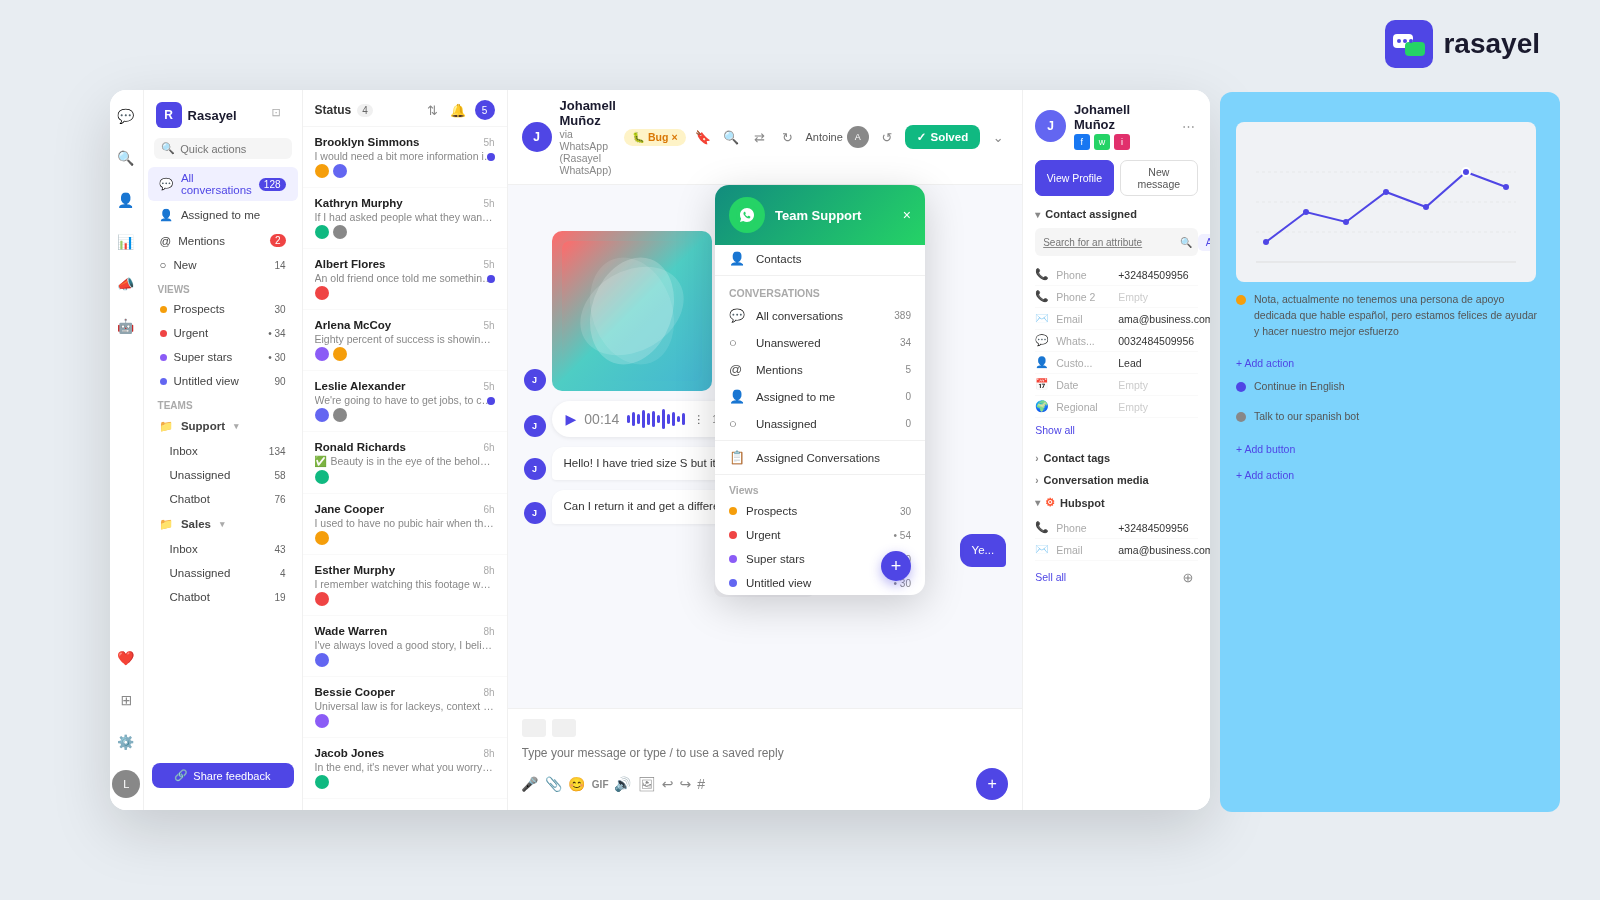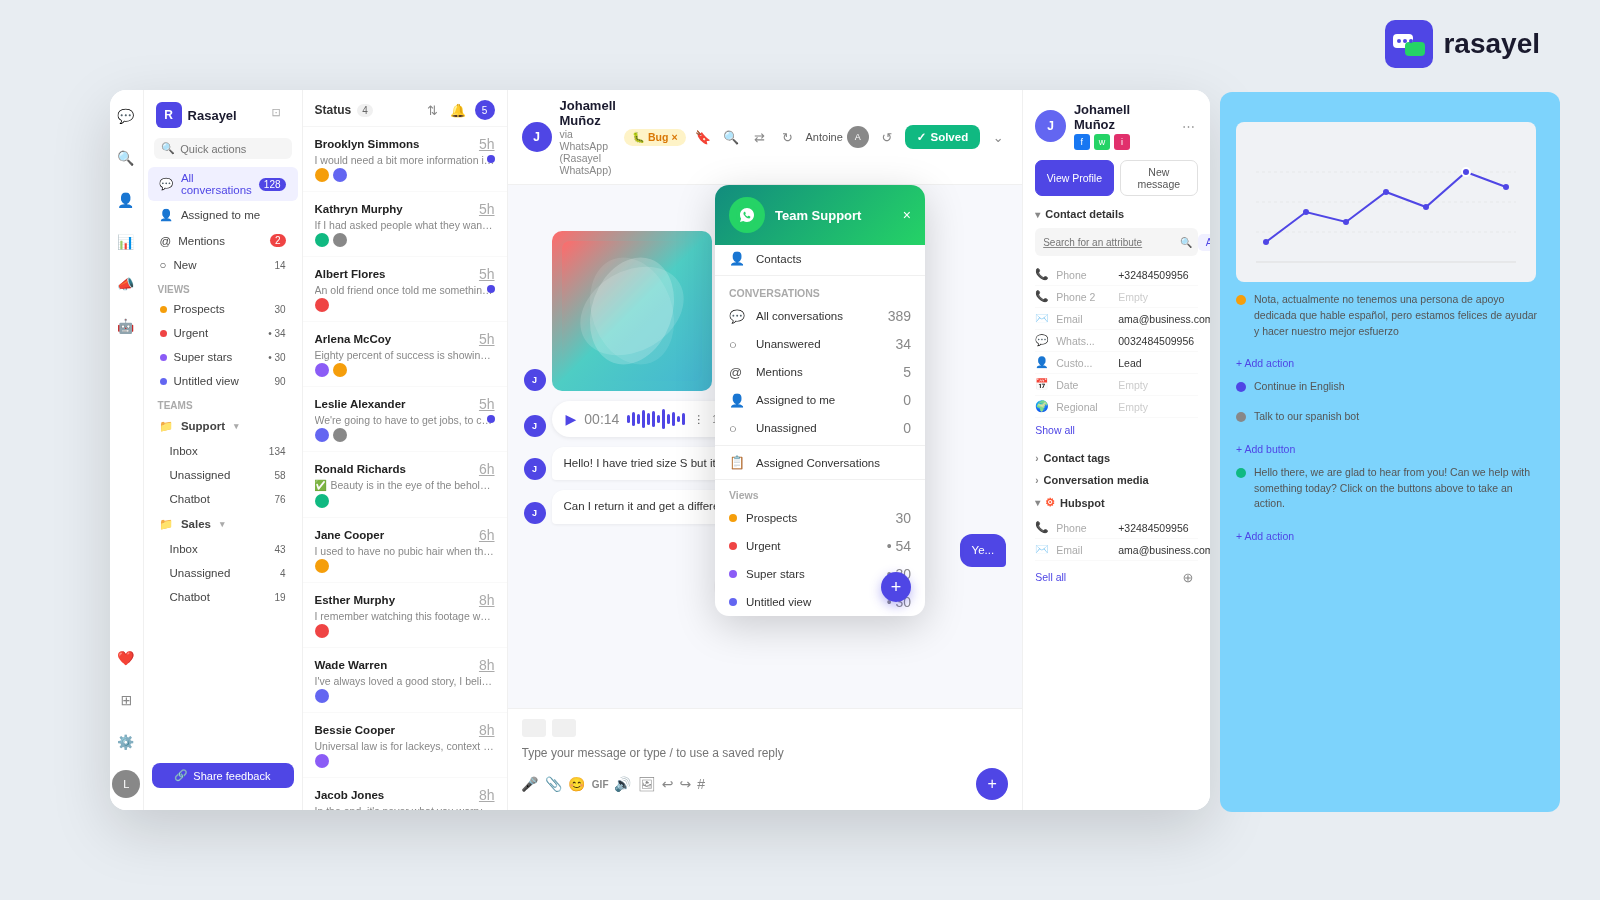--- a/index.html
+++ b/index.html
@@ -227,23 +227,22 @@
       align-items: center;
       justify-content: space-between;
       margin-bottom: 2px;
     }
     .conv-item-name {
       font-size: 11.5px;
       font-weight: 600;
       color: #222;
     }
     .conv-item-time {
-      font-size: 14px;
+      font-size: 10px;
       color: #aaa;
-      text-decoration: underline;
     }
     .conv-item-preview {
       font-size: 10.5px;
       color: #888;
       white-space: nowrap;
       overflow: hidden;
       text-overflow: ellipsis;
       max-width: 180px;
     }
     .conv-item-footer {
@@ -640,21 +639,21 @@
       align-items: center;
       padding: 6px 14px;
       gap: 9px;
       cursor: pointer;
       font-size: 11.5px;
       color: #333;
     }
     .wa-item-icon { color: #555; font-size: 13px; width: 18px; flex-shrink: 0; }
     .wa-item-count {
       margin-left: auto;
-      font-size: 14px;
+      font-size: 10px;
       color: #888;
     }
     .wa-divider { height: 1px; background: #f0f0f0; margin: 3px 0; }
     .wa-views-label {
       font-size: 10.5px;
       font-weight: 600;
       color: #aaa;
       padding: 6px 14px 3px;
     }
     .wa-item-dot {
@@ -1134,21 +1133,21 @@
       <div class="icon-btn" style="margin-left:auto;">⋯</div>
     </div>
 
     <div class="contact-actions">
       <button class="contact-action-btn primary">View Profile</button>
       <button class="contact-action-btn">New message</button>
     </div>
 
     <div class="section-title">
       <span class="chevron">▾</span>
-      <span>Contact details</span>
+      <span>Contact assigned</span>
     </div>
 
     <div class="detail-search">
       <input readonly="" style="font-size: 10px;" placeholder="Search for an attribute">
       <div class="icon-btn" style="font-size:10px;">🔍</div>
       <button class="add-btn">Add</button>
     </div>
 
     <div>
       <div class="detail-row">
@@ -1343,20 +1342,16 @@
     <div class="annotation-dot" style="background:#4f46e5;"></div>
     <span class="annotation-text">Continue in English</span>
   </div>
   <div class="annotation-line">
     <div class="annotation-dot" style="background:#888;"></div>
     <span class="annotation-text">Talk to our spanish bot</span>
   </div>
   <div style="margin-bottom:8px;">
     <span style="color:#4f46e5;font-size:10.5px;cursor:pointer;">+ Add button</span>
   </div>
-  <div class="annotation-line">
-    <div class="annotation-dot" style="background:#10b981;"></div>
-    <span class="annotation-text">Hello there, we are glad to hear from you! Can we help with something today? Click on the buttons above to take an action.</span>
-  </div>
   <div style="margin-bottom:8px;">
     <span style="color:#4f46e5;font-size:10.5px;cursor:pointer;">+ Add action</span>
   </div>
 </div>
 
 </body></html>

